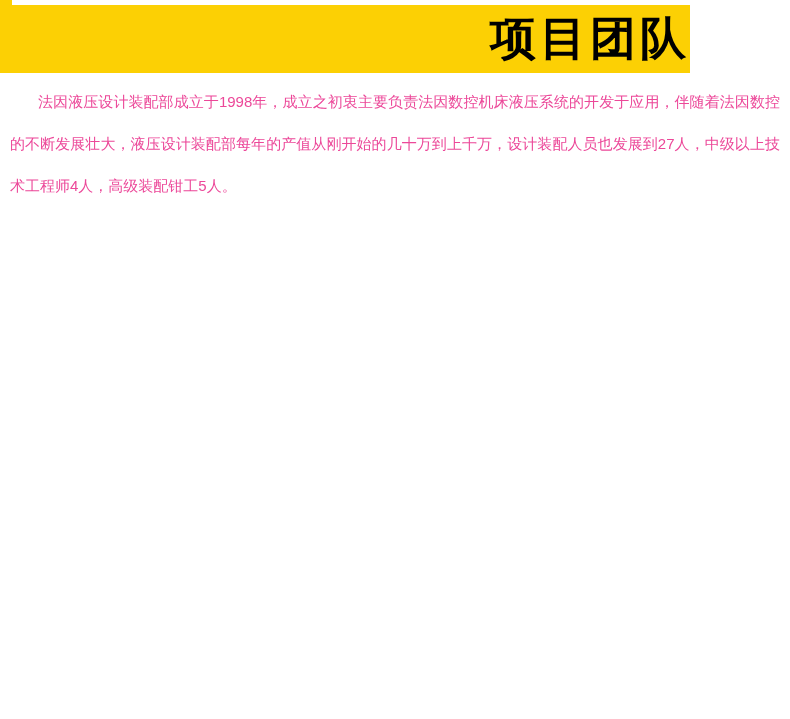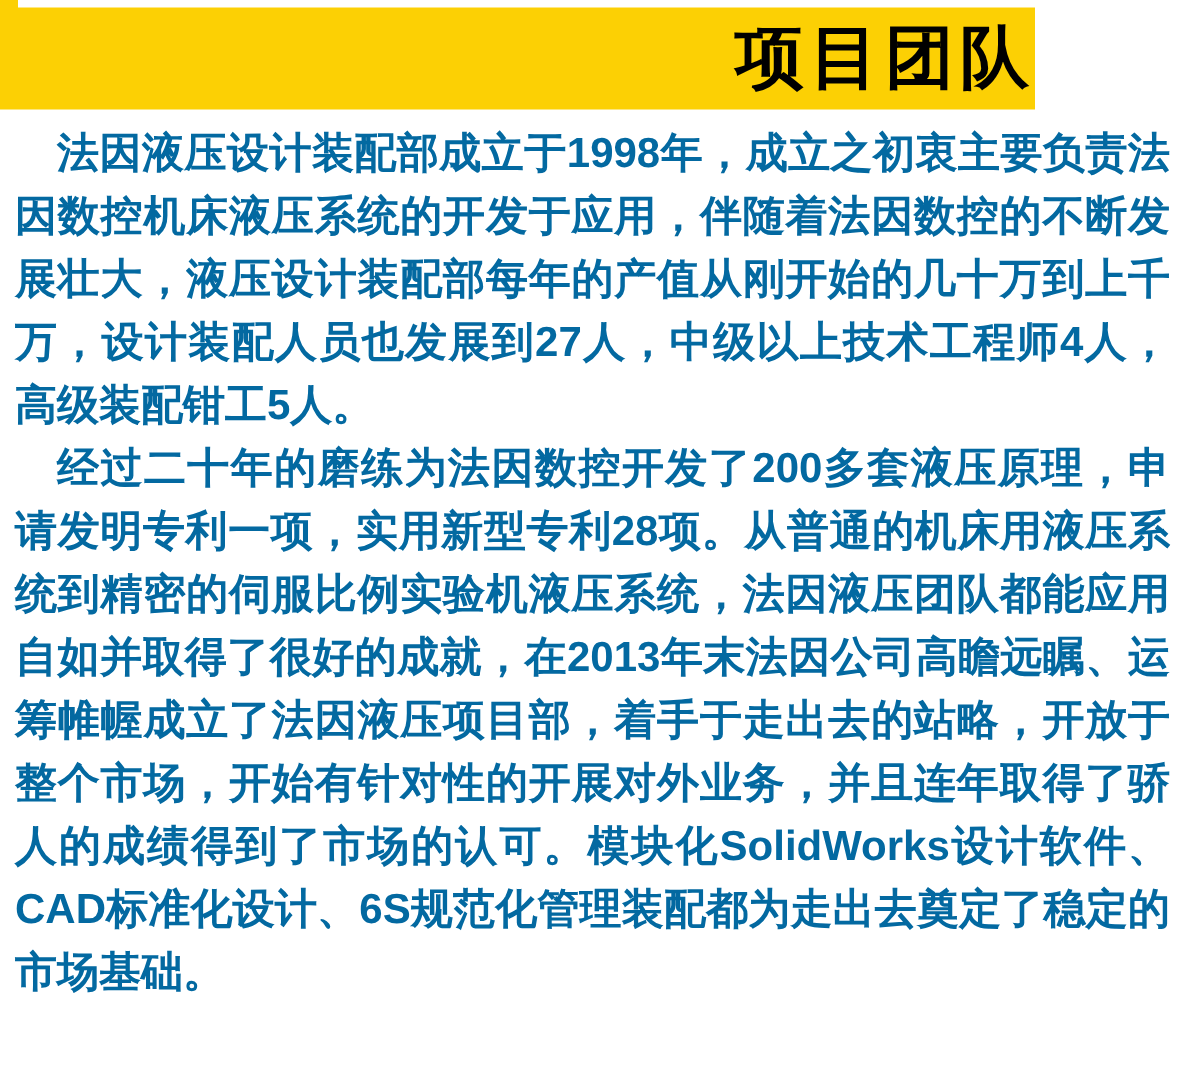--- a/index.html
+++ b/index.html
@@ -35,36 +35,35 @@
     margin: 0;
     padding-top: 3px;
     font-size: 46px;
     font-weight: bold;
     letter-spacing: 4px;
     color: #000000;
     line-height: 1;
   }
   .article-body {
     padding: 8px 10px 0 10px;
-    font-size: 28px;
-    font-weight: bold;
+    font-size: 15px;
+    font-weight: normal;
     line-height: 42px;
     text-align: justify;
     text-justify: inter-ideograph;
-    color: #0369a1;
+    color: #ec4899;
   }
   .article-body p {
     margin: 0;
     text-indent: 28px;
   }
 </style>
 </head>
 <body>
 
 <header class="page-header">
   <span class="header-top-notch"></span>
   <h1 class="page-title">项目团队</h1>
 </header>
 
 <main class="article-body">
   <p>法因液压设计装配部成立于1998年，成立之初衷主要负责法因数控机床液压系统的开发于应用，伴随着法因数控的不断发展壮大，液压设计装配部每年的产值从刚开始的几十万到上千万，设计装配人员也发展到27人，中级以上技术工程师4人，高级装配钳工5人。</p>
-  <p>经过二十年的磨练为法因数控开发了200多套液压原理，申请发明专利一项，实用新型专利28项。从普通的机床用液压系统到精密的伺服比例实验机液压系统，法因液压团队都能应用自如并取得了很好的成就，在2013年末法因公司高瞻远瞩、运筹帷幄成立了法因液压项目部，着手于走出去的站略，开放于整个市场，开始有针对性的开展对外业务，并且连年取得了骄人的成绩得到了市场的认可。模块化SolidWorks设计软件、CAD标准化设计、6S规范化管理装配都为走出去奠定了稳定的市场基础。</p>
 </main>
 
 </body></html>

